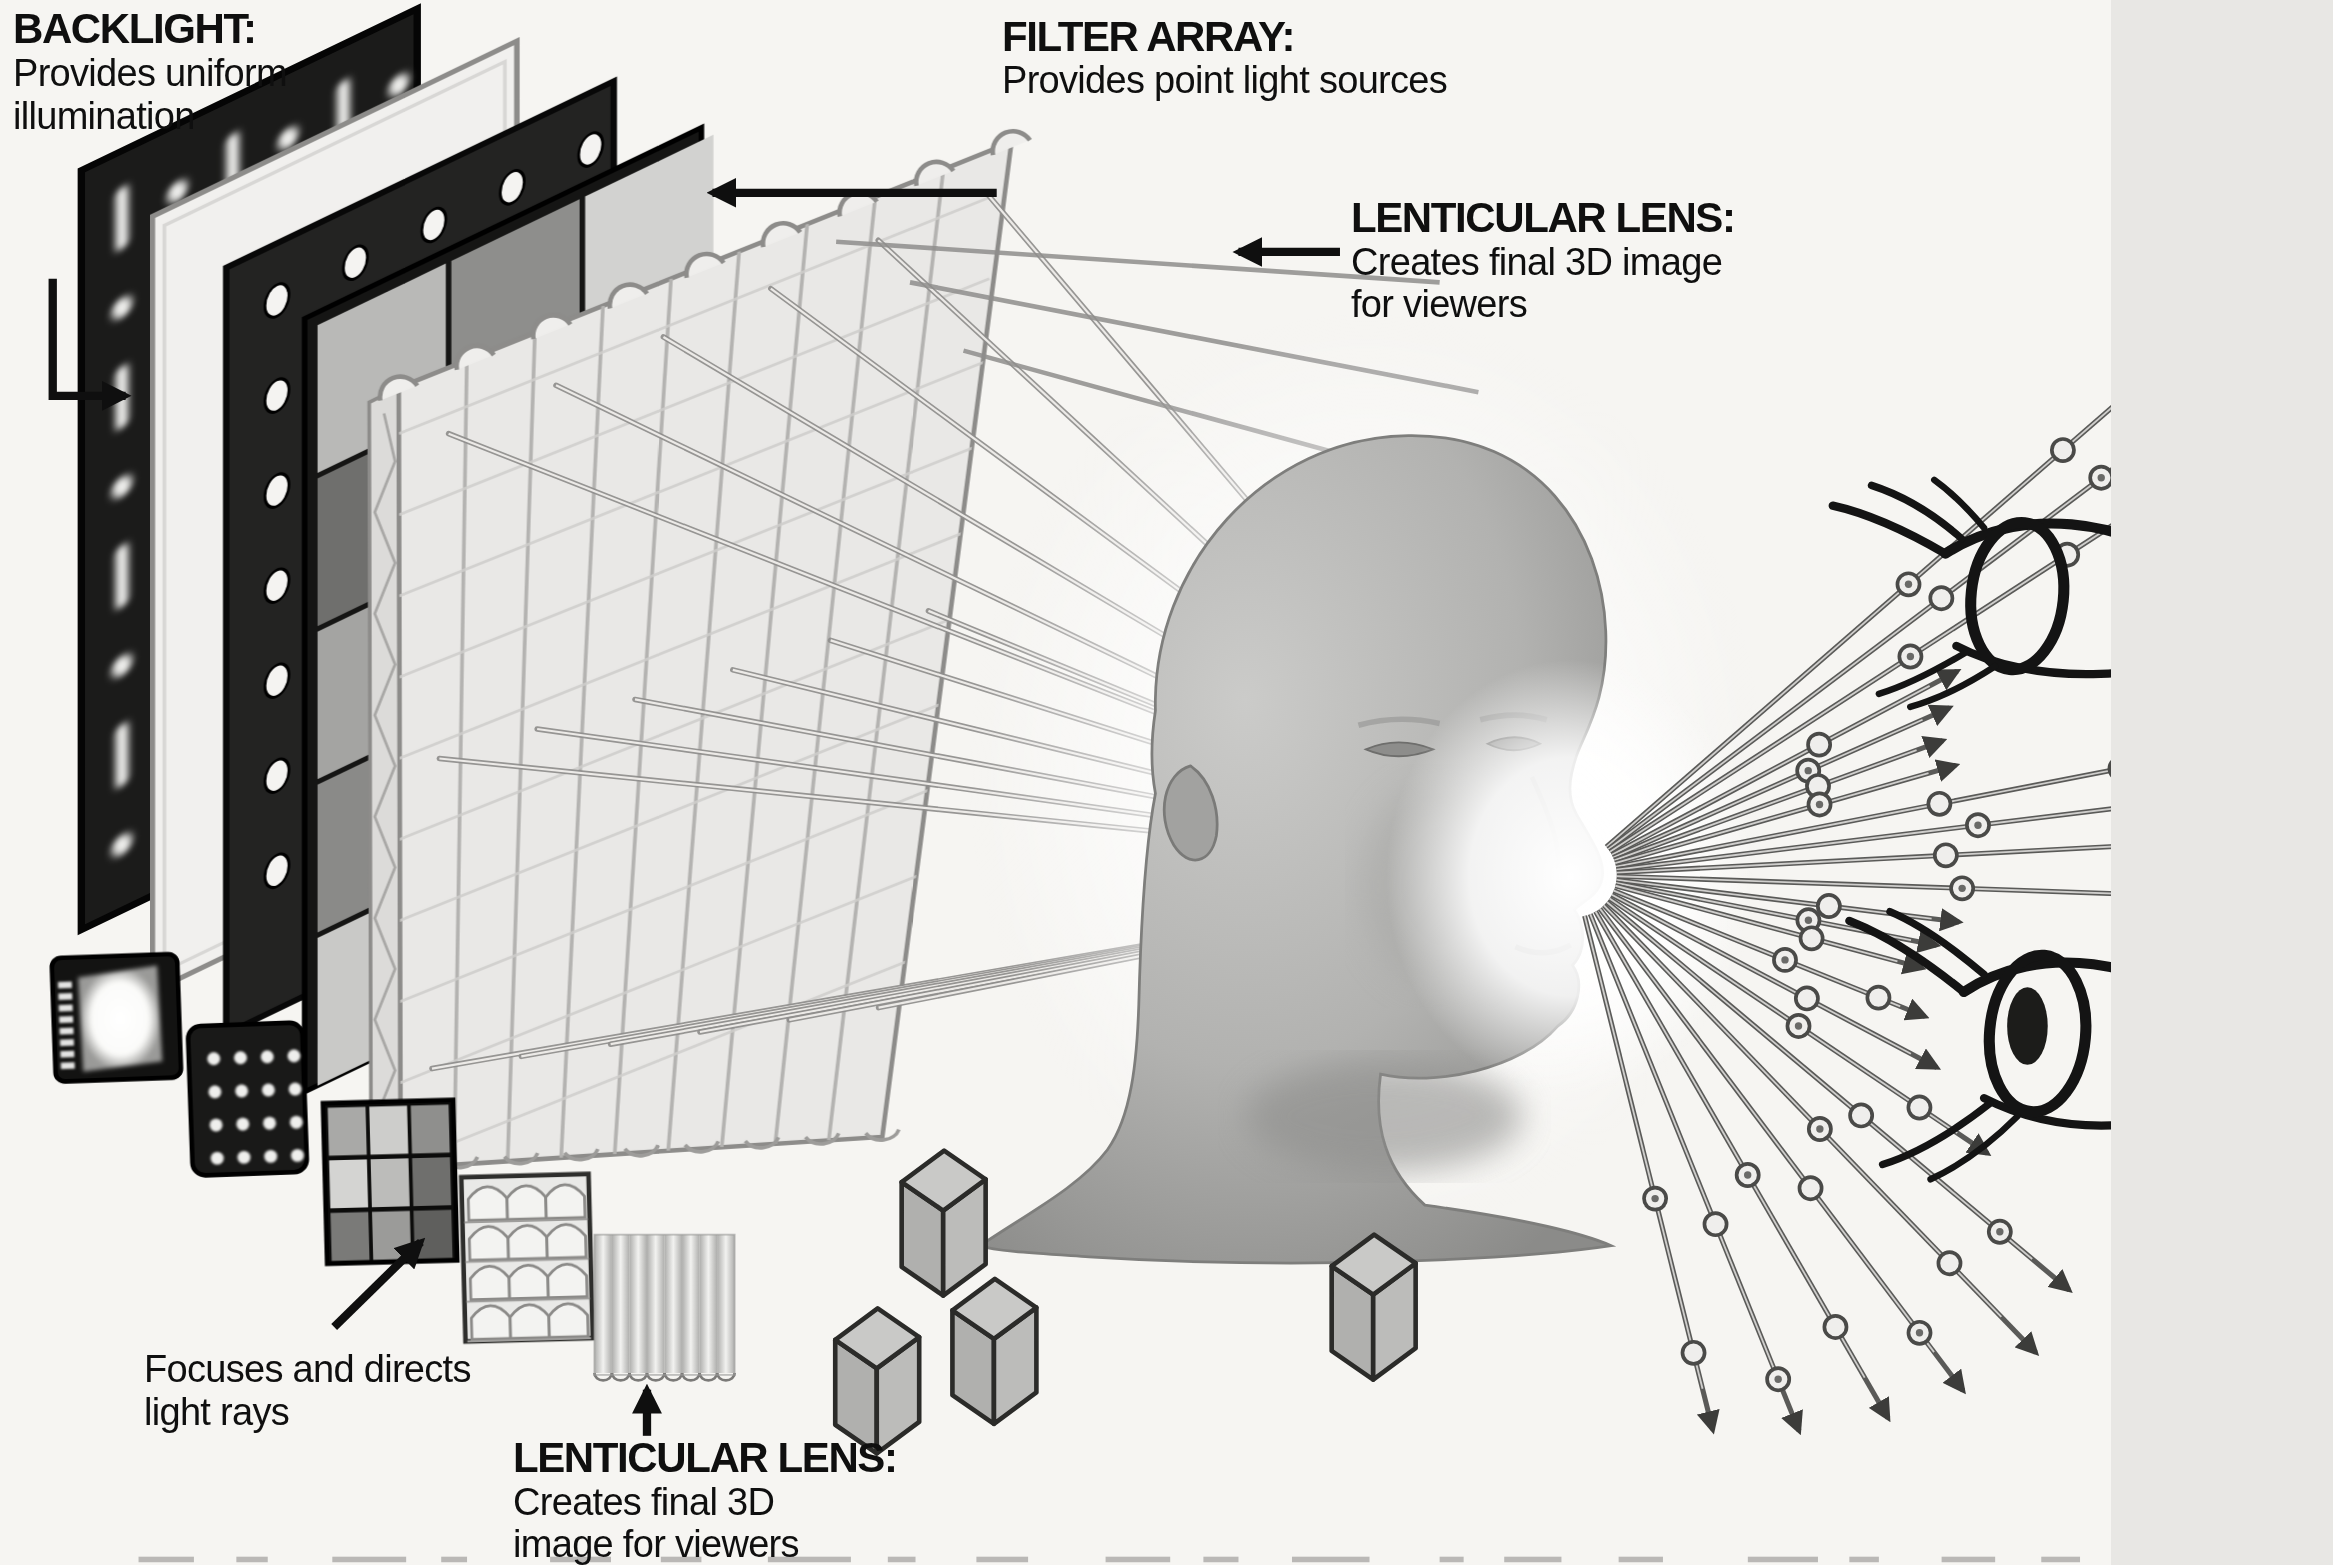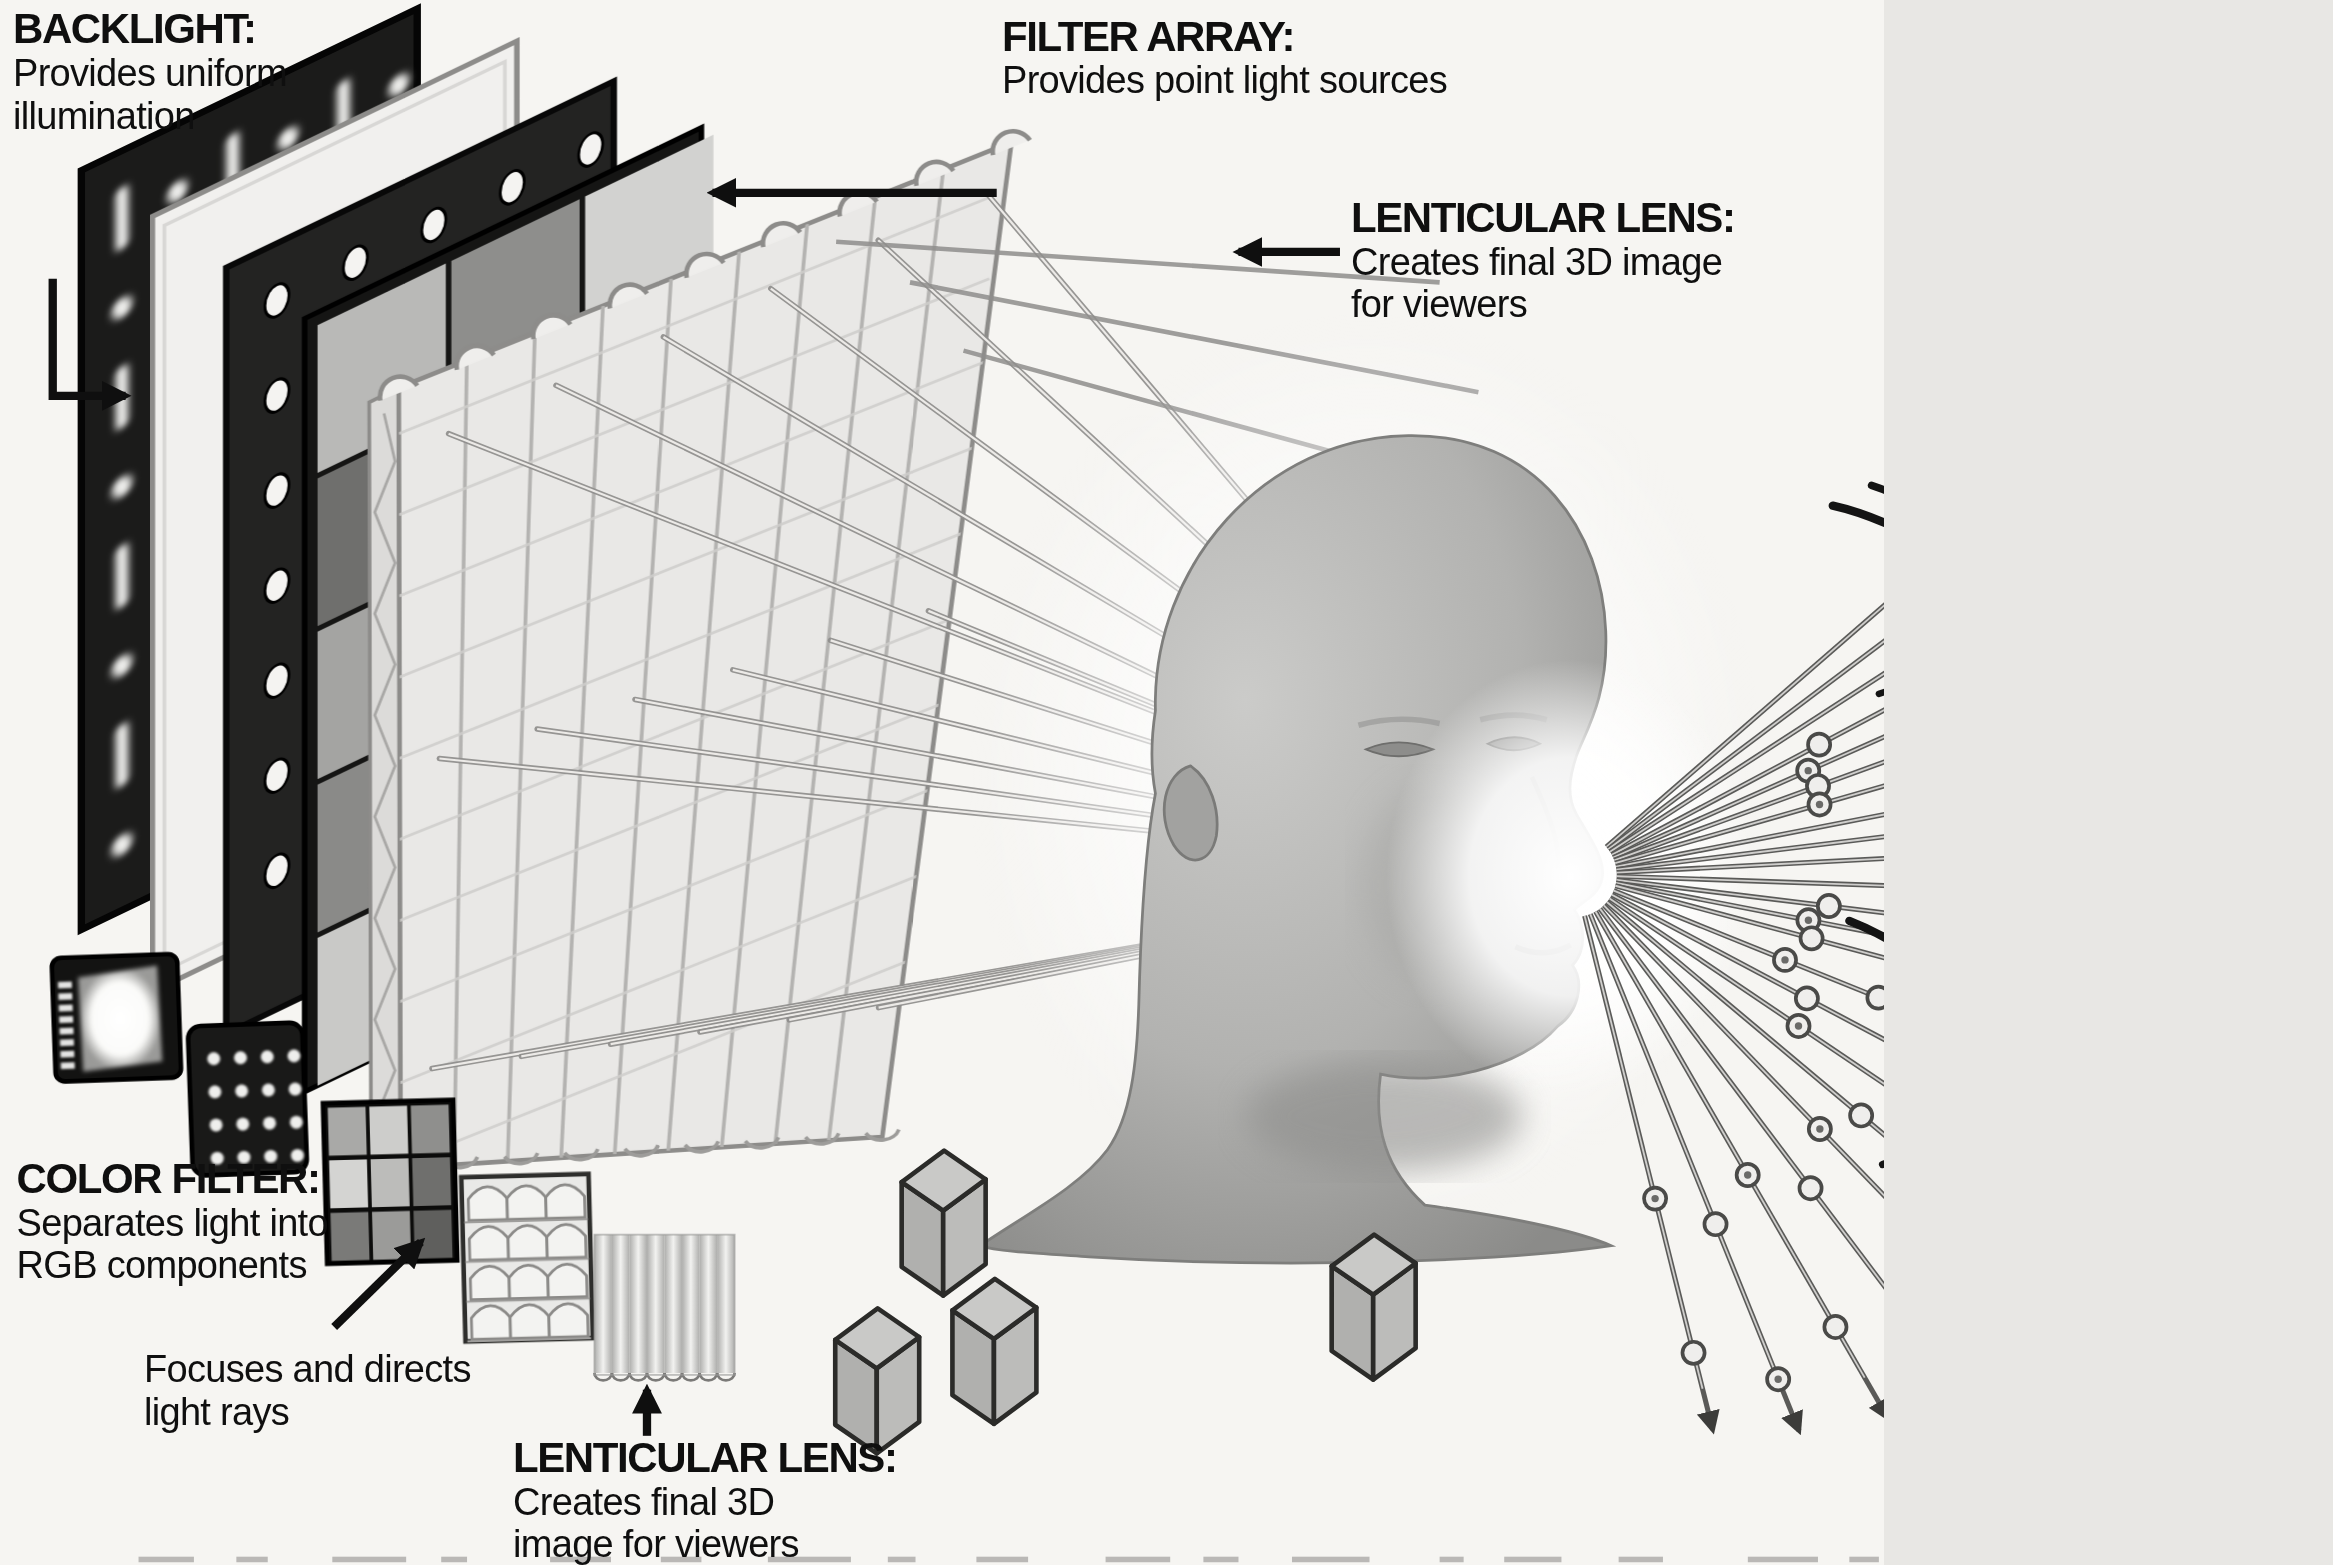--- a/index.html
+++ b/index.html
@@ -1,16 +1,16 @@
 <!DOCTYPE html>
 <html style="font-size:14.8px"><head>
 <meta charset="utf-8">
 <style>
   html,body{margin:0;padding:0;background:#e8e7e4;}
-  .stage{position:relative;width:1884px;height:1565px;background:#f6f5f2;overflow:hidden;
+  .stage{position:relative;width:2111px;height:1565px;background:#f6f5f2;overflow:hidden;
          font-family:"Liberation Sans",sans-serif;}
   .stage svg{position:absolute;left:0;top:0;}
   .lbl{position:absolute;color:#0f0f0f;}
   .lbl .t{display:block;font-weight:700;font-size:42px;line-height:1.06;letter-spacing:-1.4px;white-space:nowrap;}
   .lbl .d{display:block;font-weight:400;font-size:38px;line-height:1.13;letter-spacing:-0.7px;}
   #lbl-backlight{left:13px;top:7.4px;}            #lbl-backlight .d{max-width:306px;}
   #lbl-pinhole{left:1002px;top:14.8px;}           #lbl-pinhole .d{max-width:517px;}
   #lbl-lenticular-top{left:1351px;top:196px;}   #lbl-lenticular-top .d{max-width:408px;}
   #lbl-colorfilter{left:16.6px;top:1157px;}       #lbl-colorfilter .d{max-width:371px;}
   #lbl-microlens{left:144px;top:1333px;}        #lbl-microlens .d{max-width:329px;margin-top:15px;}
@@ -586,24 +586,20 @@
   <span class="d">Provides uniform illumination</span>
 </div>
 <div class="lbl" id="lbl-pinhole">
   <span class="t">FILTER ARRAY:</span>
   <span class="d">Provides point light sources</span>
 </div>
 <div class="lbl" id="lbl-lenticular-top">
   <span class="t">LENTICULAR LENS:</span>
   <span class="d">Creates final 3D image for viewers</span>
 </div>
-<div class="lbl" id="lbl-colorfilter">
-  <span class="t">COLOR FILTER:</span>
-  <span class="d">Separates light into RGB components</span>
-</div>
 <div class="lbl" id="lbl-microlens">
   <span class="d">Focuses and directs light rays</span>
 </div>
 <div class="lbl" id="lbl-lenticular-bottom">
   <span class="t">LENTICULAR LENS:</span>
   <span class="d">Creates final 3D image for viewers</span>
 </div>
 
 </div>
 

